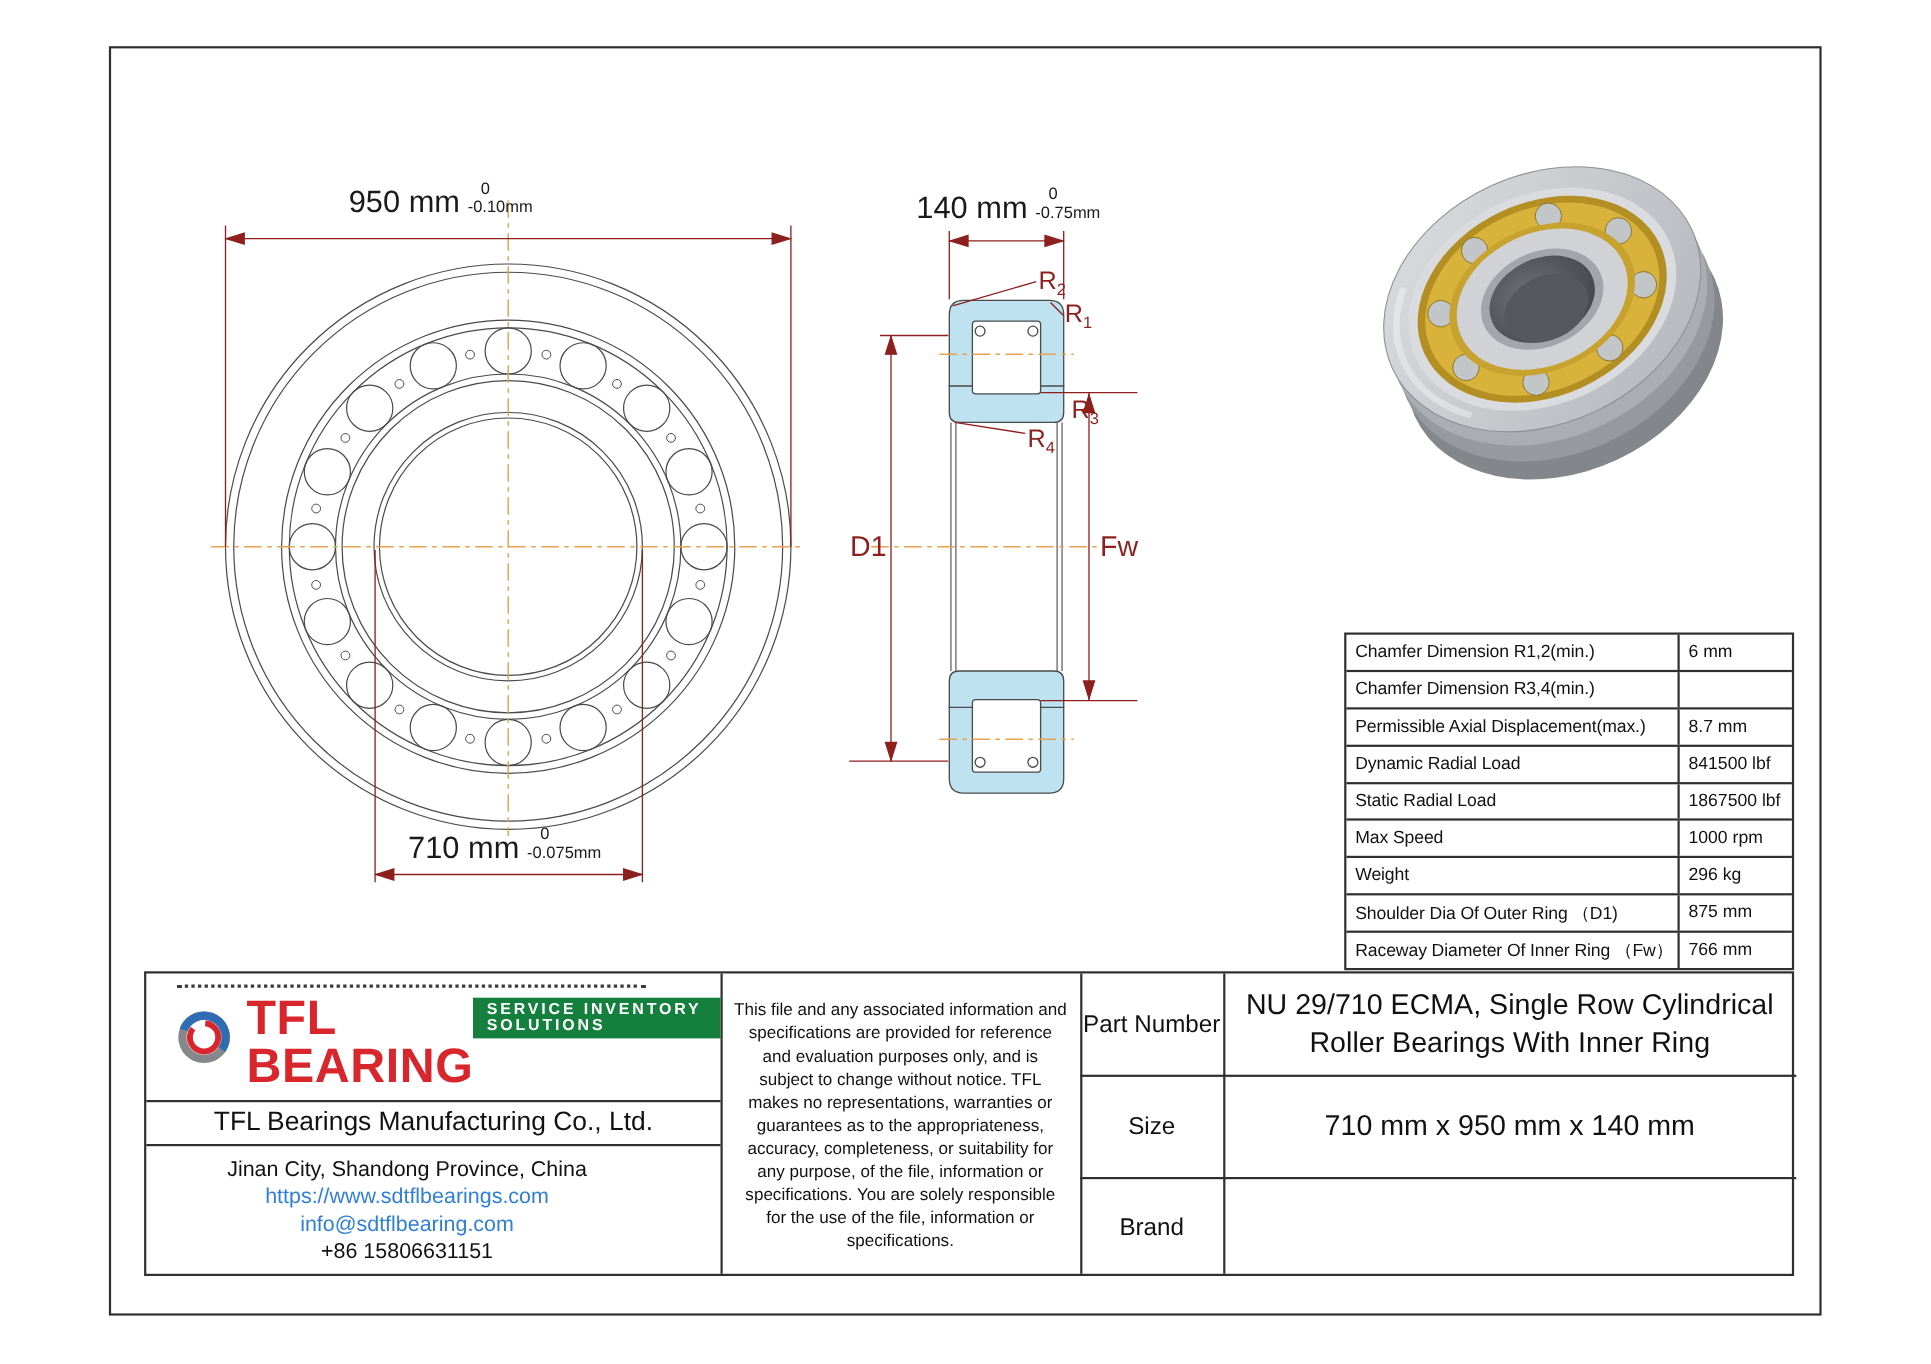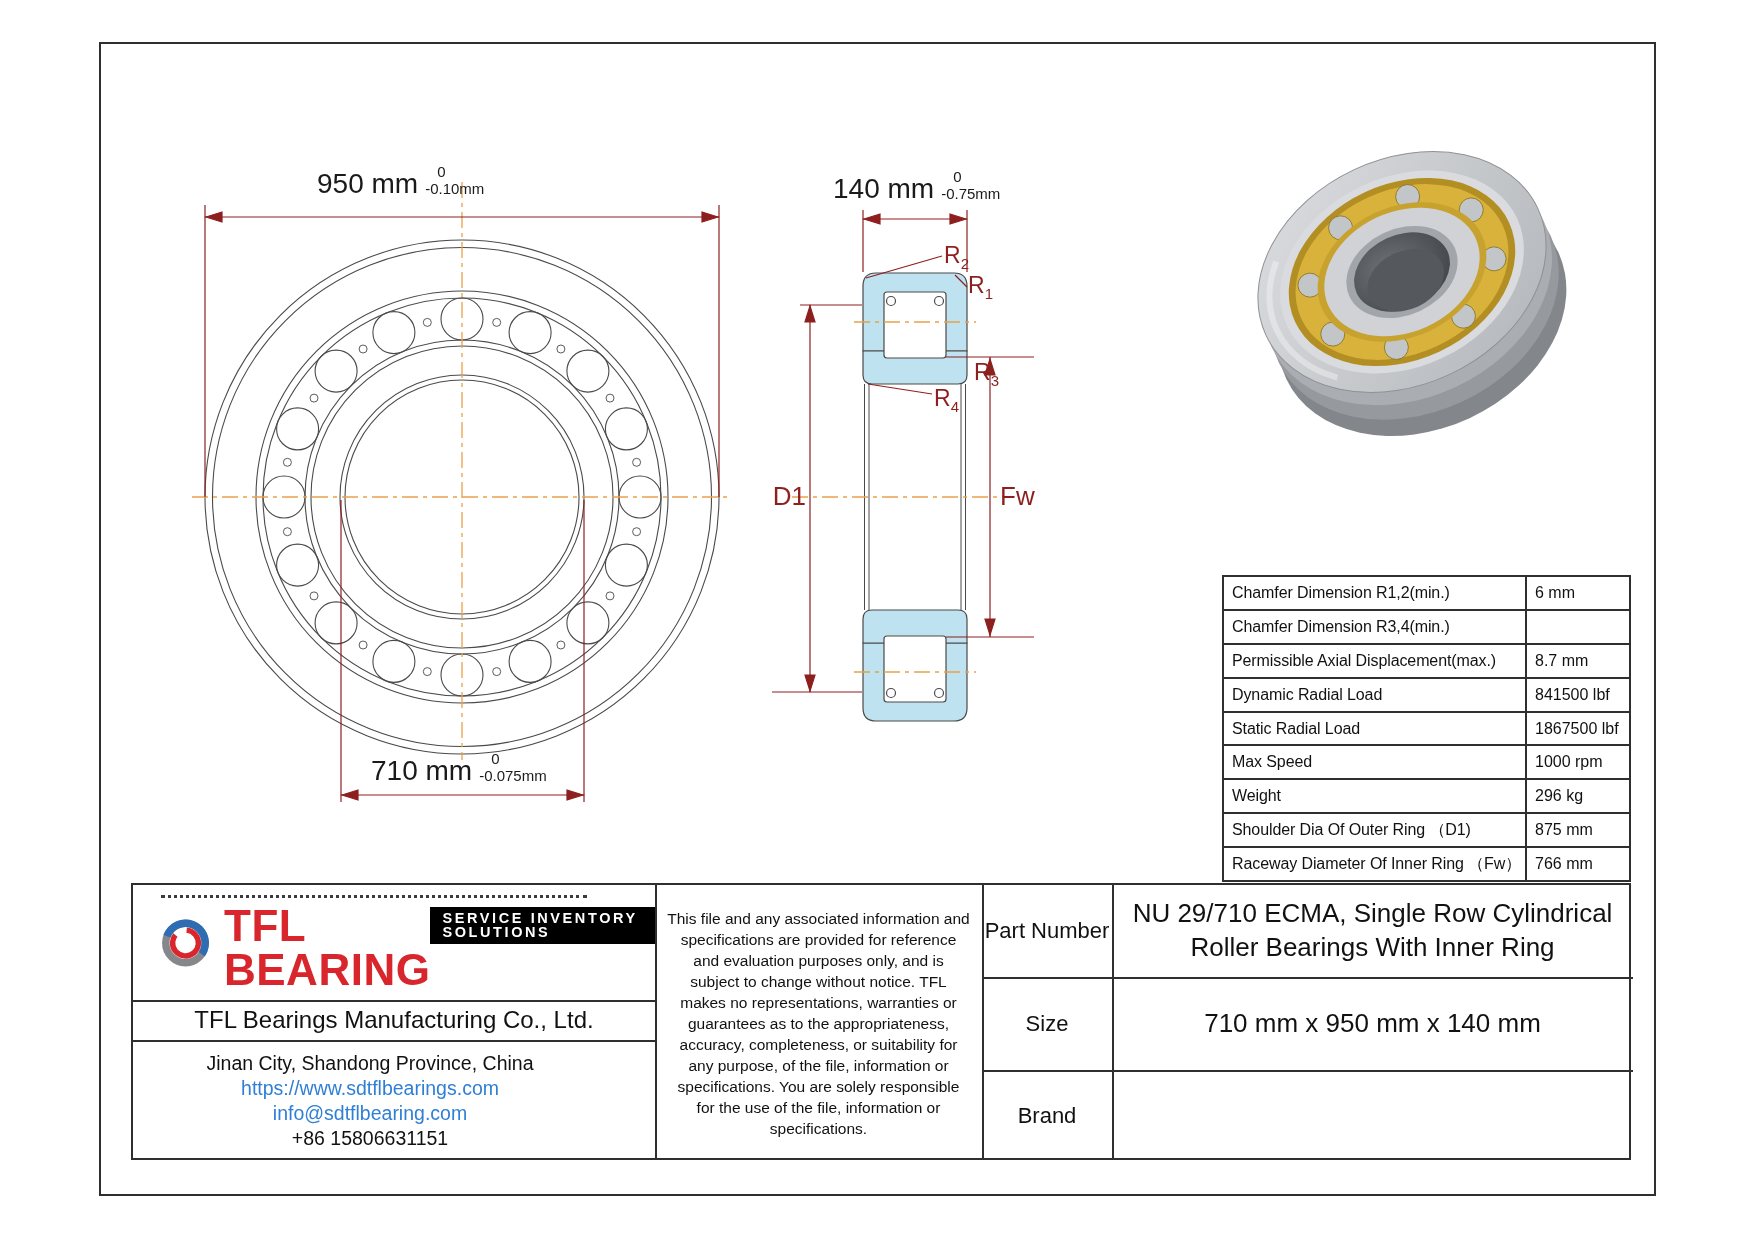--- a/index.html
+++ b/index.html
@@ -32,21 +32,21 @@
   .tb{position:absolute;left:131px;top:883px;width:1500px;height:277px;
       border:2px solid #2f2f2f;box-sizing:border-box;}
   .tb .cell{position:absolute;box-sizing:border-box;display:flex;align-items:center;justify-content:center;}
   .tb .vline{position:absolute;top:0;width:2px;height:100%;background:#2f2f2f;}
   .tb .hline{position:absolute;height:2px;background:#2f2f2f;}
   .logo-cell{left:0;top:0;width:522px;height:115px;justify-content:flex-start !important;padding-left:26px;}
   .logo-topline{position:absolute;left:28px;top:10px;width:426px;height:0;
                 border-top:3px dotted #3a3a40;}
   .logo-stack{display:flex;flex-direction:row;align-items:flex-start;margin-left:12px;margin-top:10px;justify-content:center;}
   .wordmark{font-size:44px;font-weight:bold;color:#D8262C;letter-spacing:0.5px;line-height:1;}
-  .tagline{margin-top:3px;background:#000000;color:#fff;font-size:14.5px;font-weight:bold;
+  .tagline{margin-top:3px;background:#15803d;color:#fff;font-size:14.5px;font-weight:bold;
            letter-spacing:2.6px;padding:4px 12px;line-height:1;}
   .company-cell{left:0;top:115px;width:522px;height:40px;font-size:24px;color:#111;}
   .contact-cell{left:0;top:155px;width:474px;height:122px;flex-direction:column;gap:2px;}
   .contact-cell .line1{font-size:19.5px;color:#111;}
   .contact-cell .link{font-size:19.5px;color:#2F7FD6;cursor:pointer;}
   .contact-cell .phone{font-size:19.5px;color:#111;}
   .disclaimer-cell{left:522px;top:0;width:327px;height:277px;padding:26px 12px;}
   .disclaimer-cell p{margin:0;font-size:15.5px;line-height:1.36;text-align:center;color:#111;}
   .field-label{left:849px;width:130px;font-size:22px;color:#111;text-align:center;}
   .field-value{left:979px;width:521px;font-size:26px;color:#111;text-align:center;}

